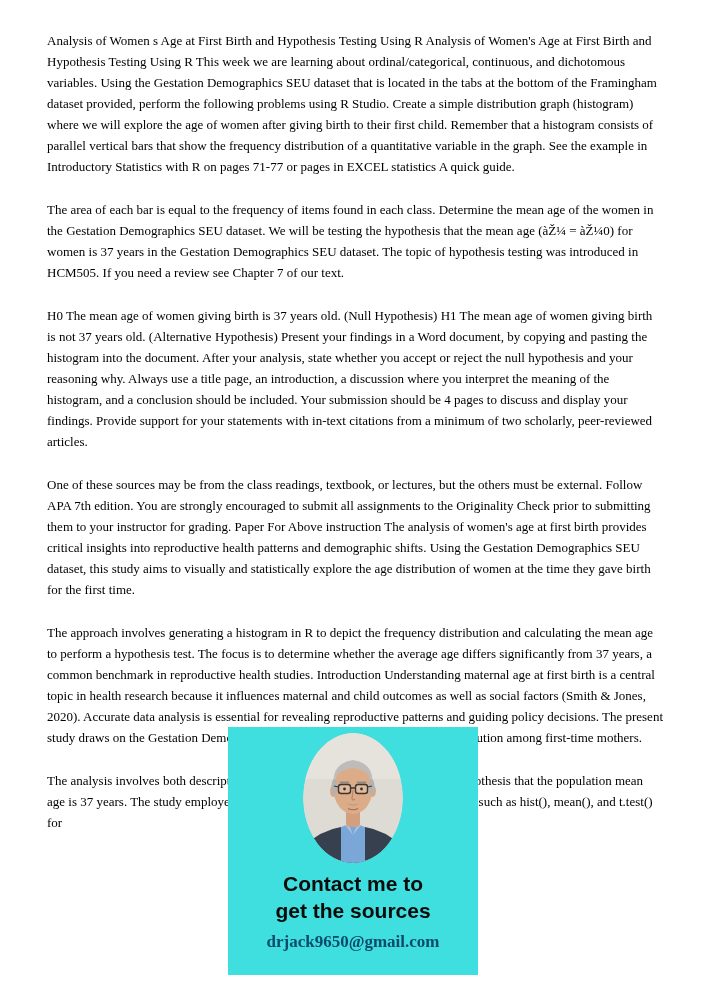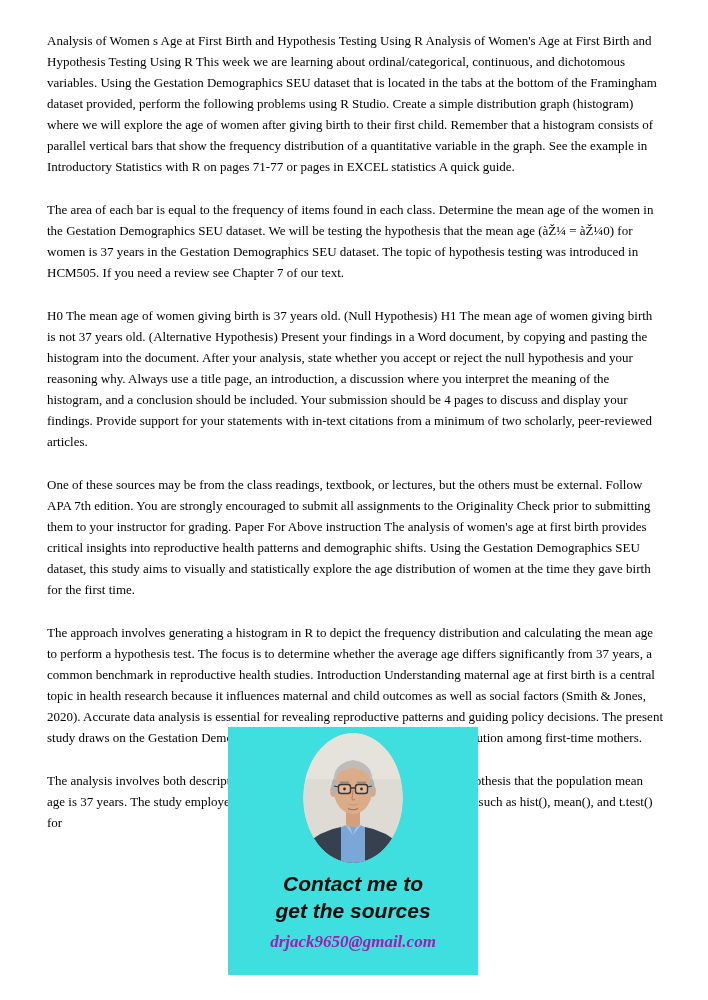--- a/index.html
+++ b/index.html
@@ -24,21 +24,20 @@
   .doc-text p{margin:0 0 22px 0;}
   .promo-card{
     position:absolute;
     left:228px;top:727px;
     width:250px;height:248px;
     background:#3fdfdf;
     display:flex;
     flex-direction:column;
     align-items:center;
     box-sizing:border-box;
-    font-style:italic;
   }
   .avatar{
     width:100px;height:130px;
     margin-top:6px;
     border-radius:50% / 50%;
     overflow:hidden;
     flex:0 0 auto;
   }
   .avatar svg{display:block;width:100px;height:130px;}
   .promo-heading{
@@ -48,21 +47,21 @@
     font-size:21px;
     line-height:27px;
     color:#0b0b0b;
     text-align:center;
   }
   .promo-email{
     margin-top:8px;
     font-family:"Liberation Serif","DejaVu Serif",serif;
     font-weight:bold;
     font-size:17px;
-    color:#a21caf;
+    color:#0c4a6e;
     text-align:center;
   }
 </style>
 </head>
 <body>
 
 <div class="page">
 
   <div class="doc-text">
     <p>Analysis of Women s Age at First Birth and Hypothesis Testing Using R Analysis of Women's Age at First Birth and Hypothesis Testing Using R This week we are learning about ordinal/categorical, continuous, and dichotomous variables. Using the Gestation Demographics SEU dataset that is located in the tabs at the bottom of the Framingham dataset provided, perform the following problems using R Studio. Create a simple distribution graph (histogram) where we will explore the age of women after giving birth to their first child. Remember that a histogram consists of parallel vertical bars that show the frequency distribution of a quantitative variable in the graph. See the example in Introductory Statistics with R on pages 71-77 or pages in EXCEL statistics A quick guide.</p>

